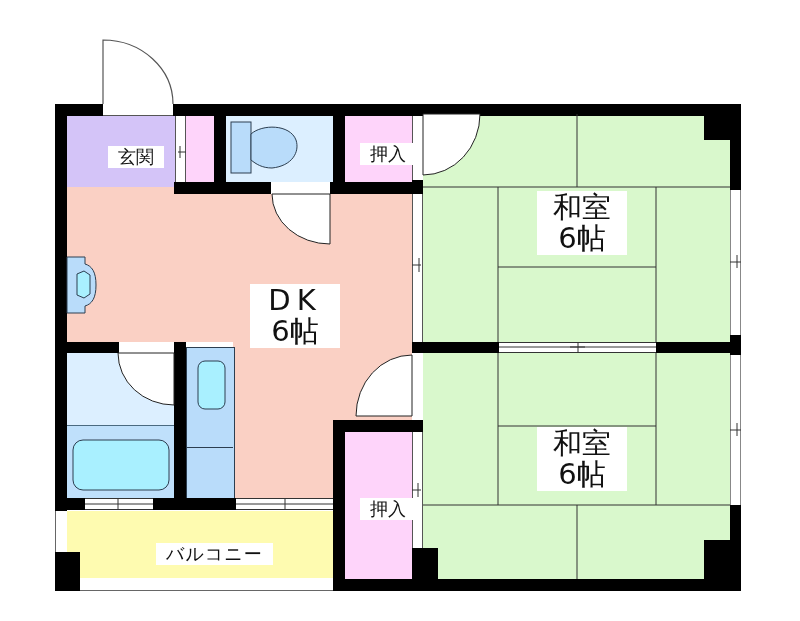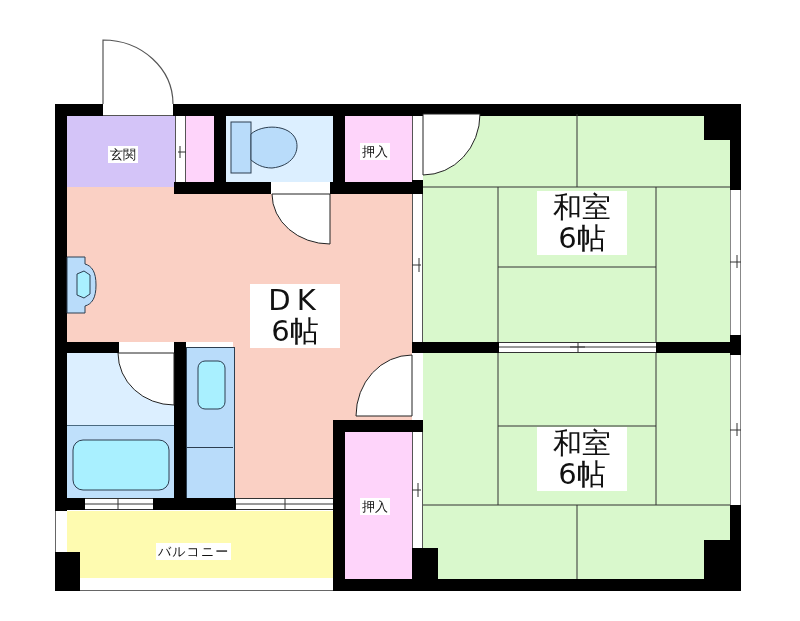--- a/index.html
+++ b/index.html
@@ -1,21 +1,21 @@
 <!DOCTYPE html>
 <html><head>
 <meta charset="utf-8">
 <style>
   html,body{margin:0;padding:0;background:#ffffff;}
   body{width:800px;height:621px;position:relative;overflow:hidden;font-family:"DejaVu Sans","Liberation Sans",sans-serif;}
   .abs{position:absolute;box-sizing:border-box;}
   .wall{background:#000;}
   .room{position:absolute;}
   .lbl{position:absolute;background:#fff;color:#111;text-align:center;line-height:1;white-space:nowrap;}
-  .lbl-sm{font-size:13px;padding:2px 2px;}
+  .lbl-sm{font-size:18px;padding:2px 10px;}
   .lbl-lg{font-size:29px;line-height:31px;padding:1px 3px;}
   .win{position:absolute;background:#fff;box-sizing:border-box;}
   svg{position:absolute;left:0;top:0;}
 </style>
 </head>
 <body>
 
 <div class="room" style="left:67px;top:116px;width:108px;height:71px;background:#d4c4f8;"></div>
 <div class="room" style="left:186px;top:116px;width:28px;height:66px;background:#fed4fa;"></div>
 <div class="room" style="left:226px;top:116px;width:107px;height:66px;background:#dcefff;"></div>

